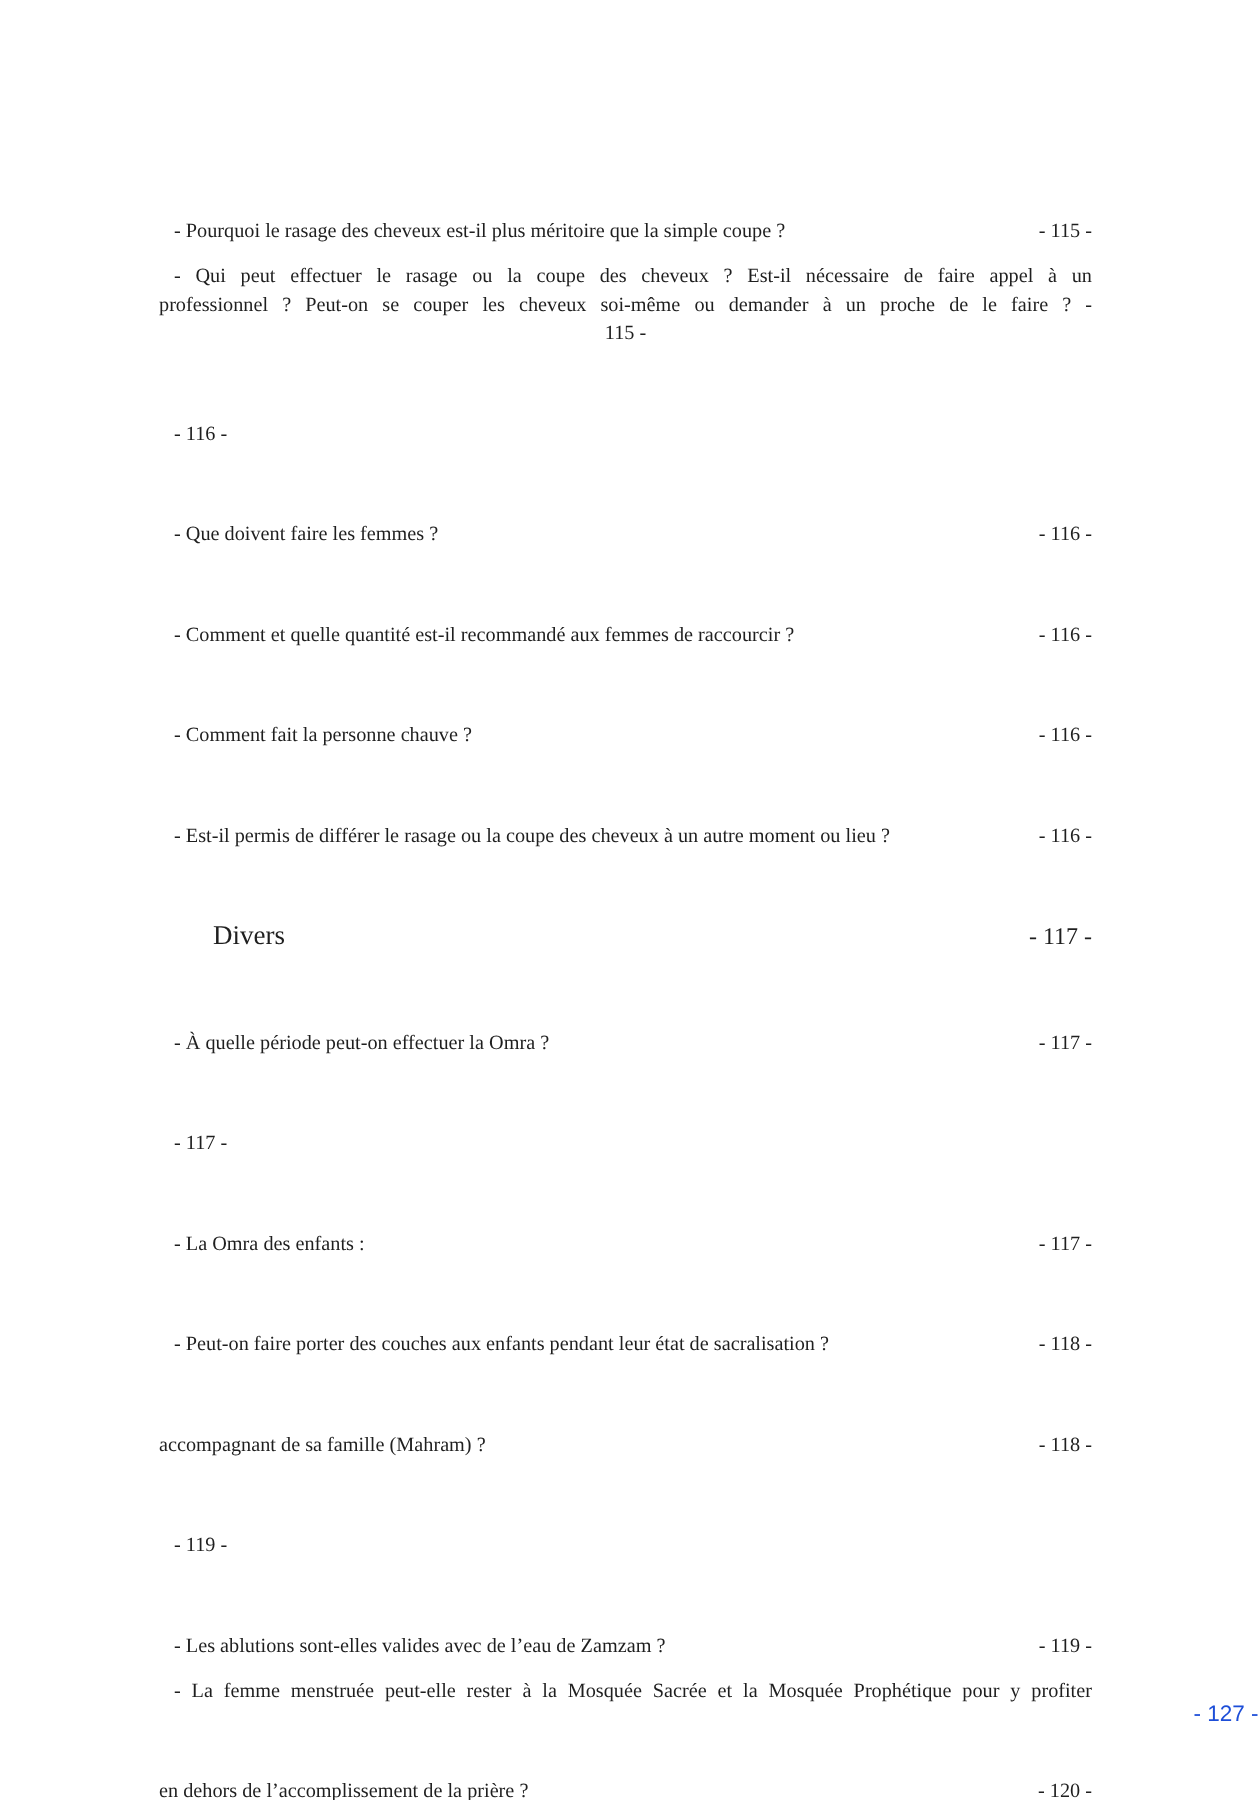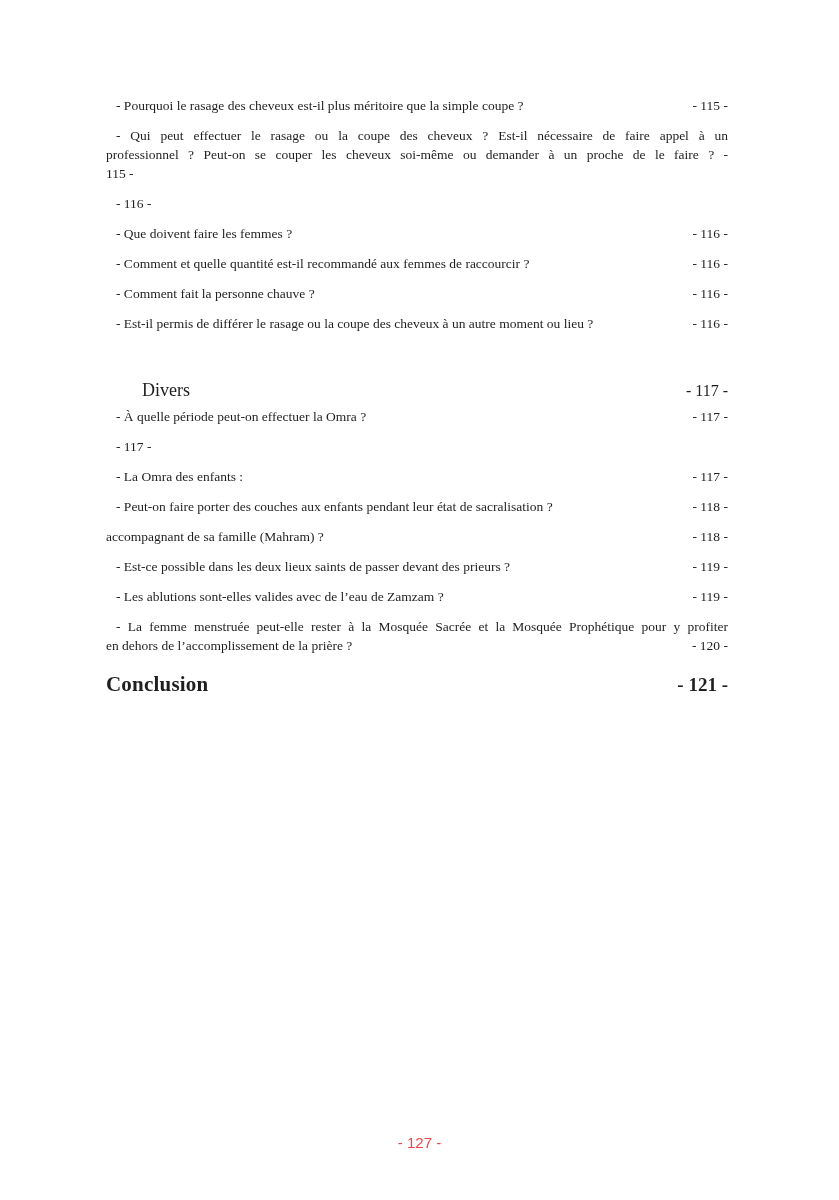--- a/index.html
+++ b/index.html
@@ -18,59 +18,60 @@
     top: 96px;
     width: 622px;
     font-size: 13.5px;
   }
   .row {
     display: flex;
     justify-content: space-between;
     align-items: baseline;
     line-height: 19px;
     margin-bottom: 11px;
+    margin-top: 48px;
   }
   .row .t { }
   .ind { text-indent: 10px; }
   .row .t.ind { text-indent: 0; padding-left: 10px; }
   .row .p {
     white-space: nowrap;
     margin-left: 10px;
   }
   .para { margin-bottom: 11px; }
   .para .jline {
     line-height: 19px;
     text-align: justify;
     text-align-last: justify;
   }
-  .para .lline { line-height: 19px; }
+  .para .lline { line-height: 19px; text-align: center; }
   .section-head {
     margin-top: 45px;
     margin-bottom: 4px;
     line-height: 24px;
     margin-left: 36px;
   }
   .section-head .st { font-size: 18px; }
   .section-head .sp { font-size: 16px; white-space: nowrap; }
   .conclusion-row {
     margin-top: 17px;
     line-height: 24px;
   }
   .conclusion-row .ct { font-size: 21px; font-weight: bold; letter-spacing: 0.2px; }
   .conclusion-row .sp { font-size: 19px; white-space: nowrap; font-weight: bold; }
   .footer {
     position: absolute;
     left: 0;
     top: 1133px;
     width: 100%;
-    text-align: center;
+    text-align: right;
     font-family: "Liberation Sans", "DejaVu Sans", sans-serif;
     font-size: 15px;
     line-height: 20px;
-    color: #ef4444;
+    color: #1d4ed8;
   }
 </style>
 </head>
 <body>
 
 <div class="page">
   <div class="content">
 
     <div class="row">
       <span class="t ind">- Pourquoi le rasage des cheveux est-il plus méritoire que la simple coupe ?</span>
@@ -132,21 +133,20 @@
     </div>
 
     <div class="para">
       <div class="row" style="margin-bottom:0">
         <span class="t">accompagnant de sa famille (Mahram) ?</span>
         <span class="p">- 118 -</span>
       </div>
     </div>
 
     <div class="row">
-      <span class="t ind">- Est-ce possible dans les deux lieux saints de passer devant des prieurs ?</span>
       <span class="p">- 119 -</span>
     </div>
 
     <div class="row">
       <span class="t ind">- Les ablutions sont-elles valides avec de l’eau de Zamzam ?</span>
       <span class="p">- 119 -</span>
     </div>
 
     <div class="para">
       <div class="jline ind">- La femme menstruée peut-elle rester à la Mosquée Sacrée et la Mosquée Prophétique pour y profiter</div>

